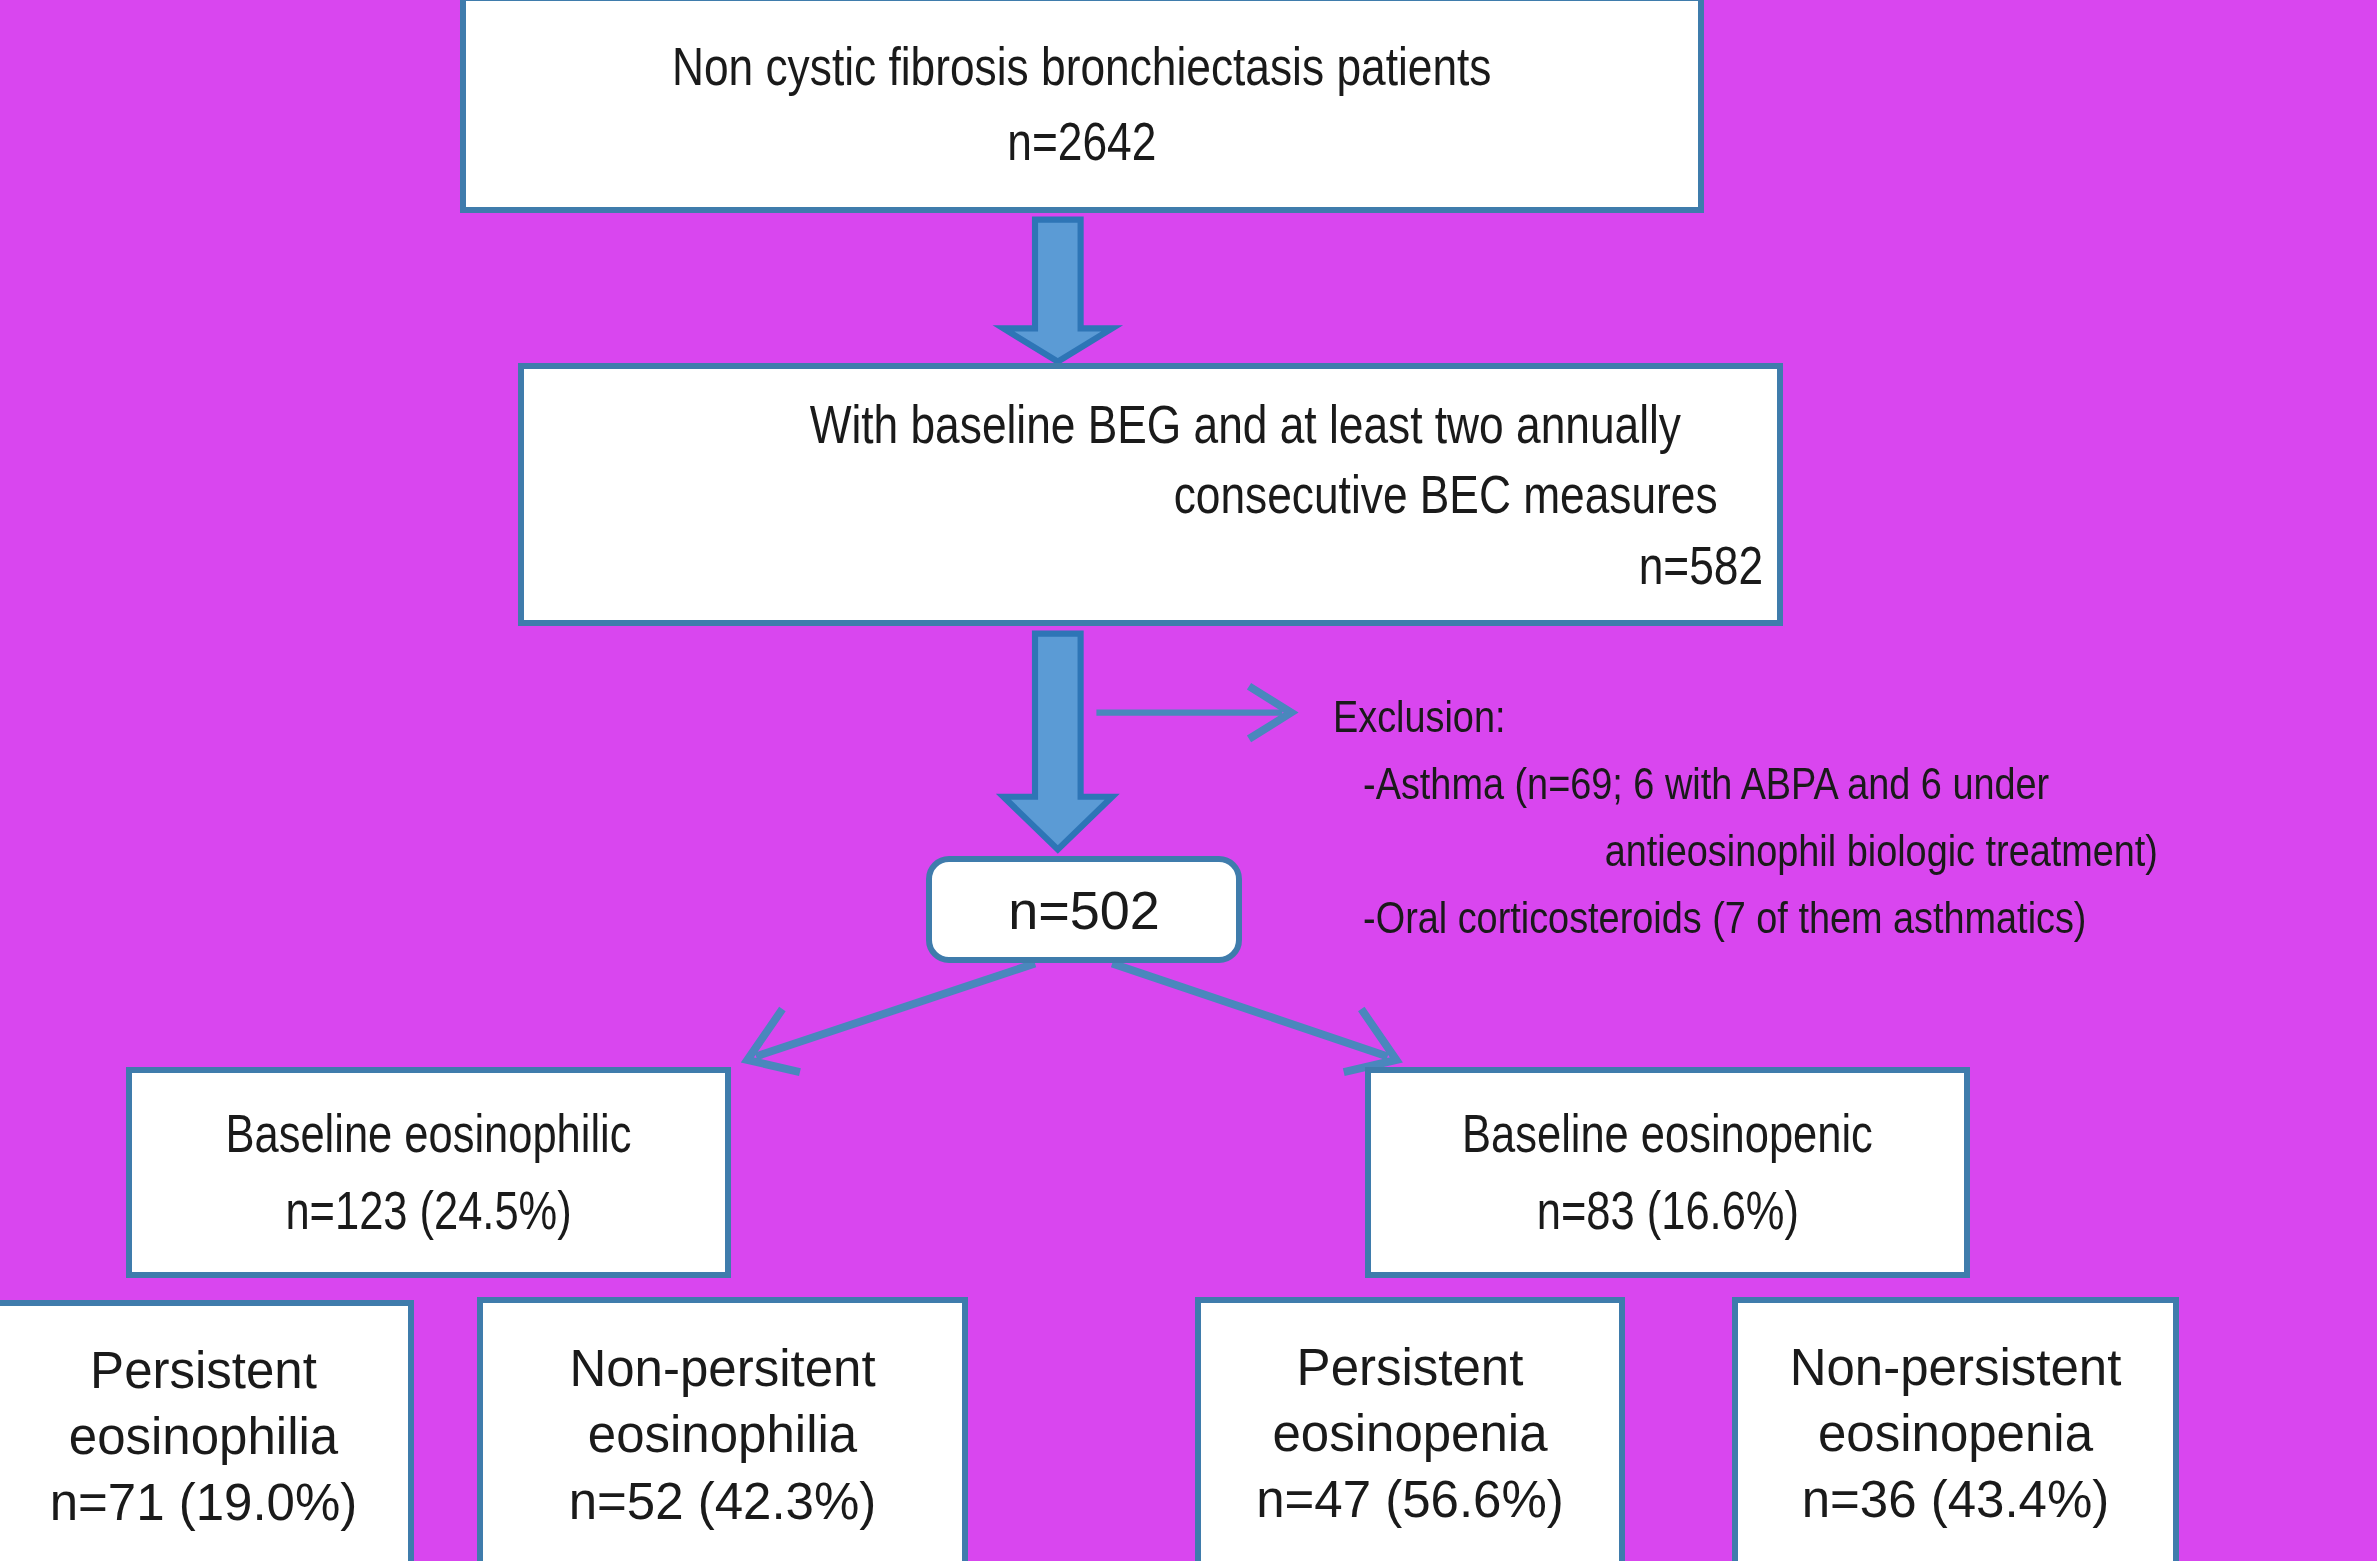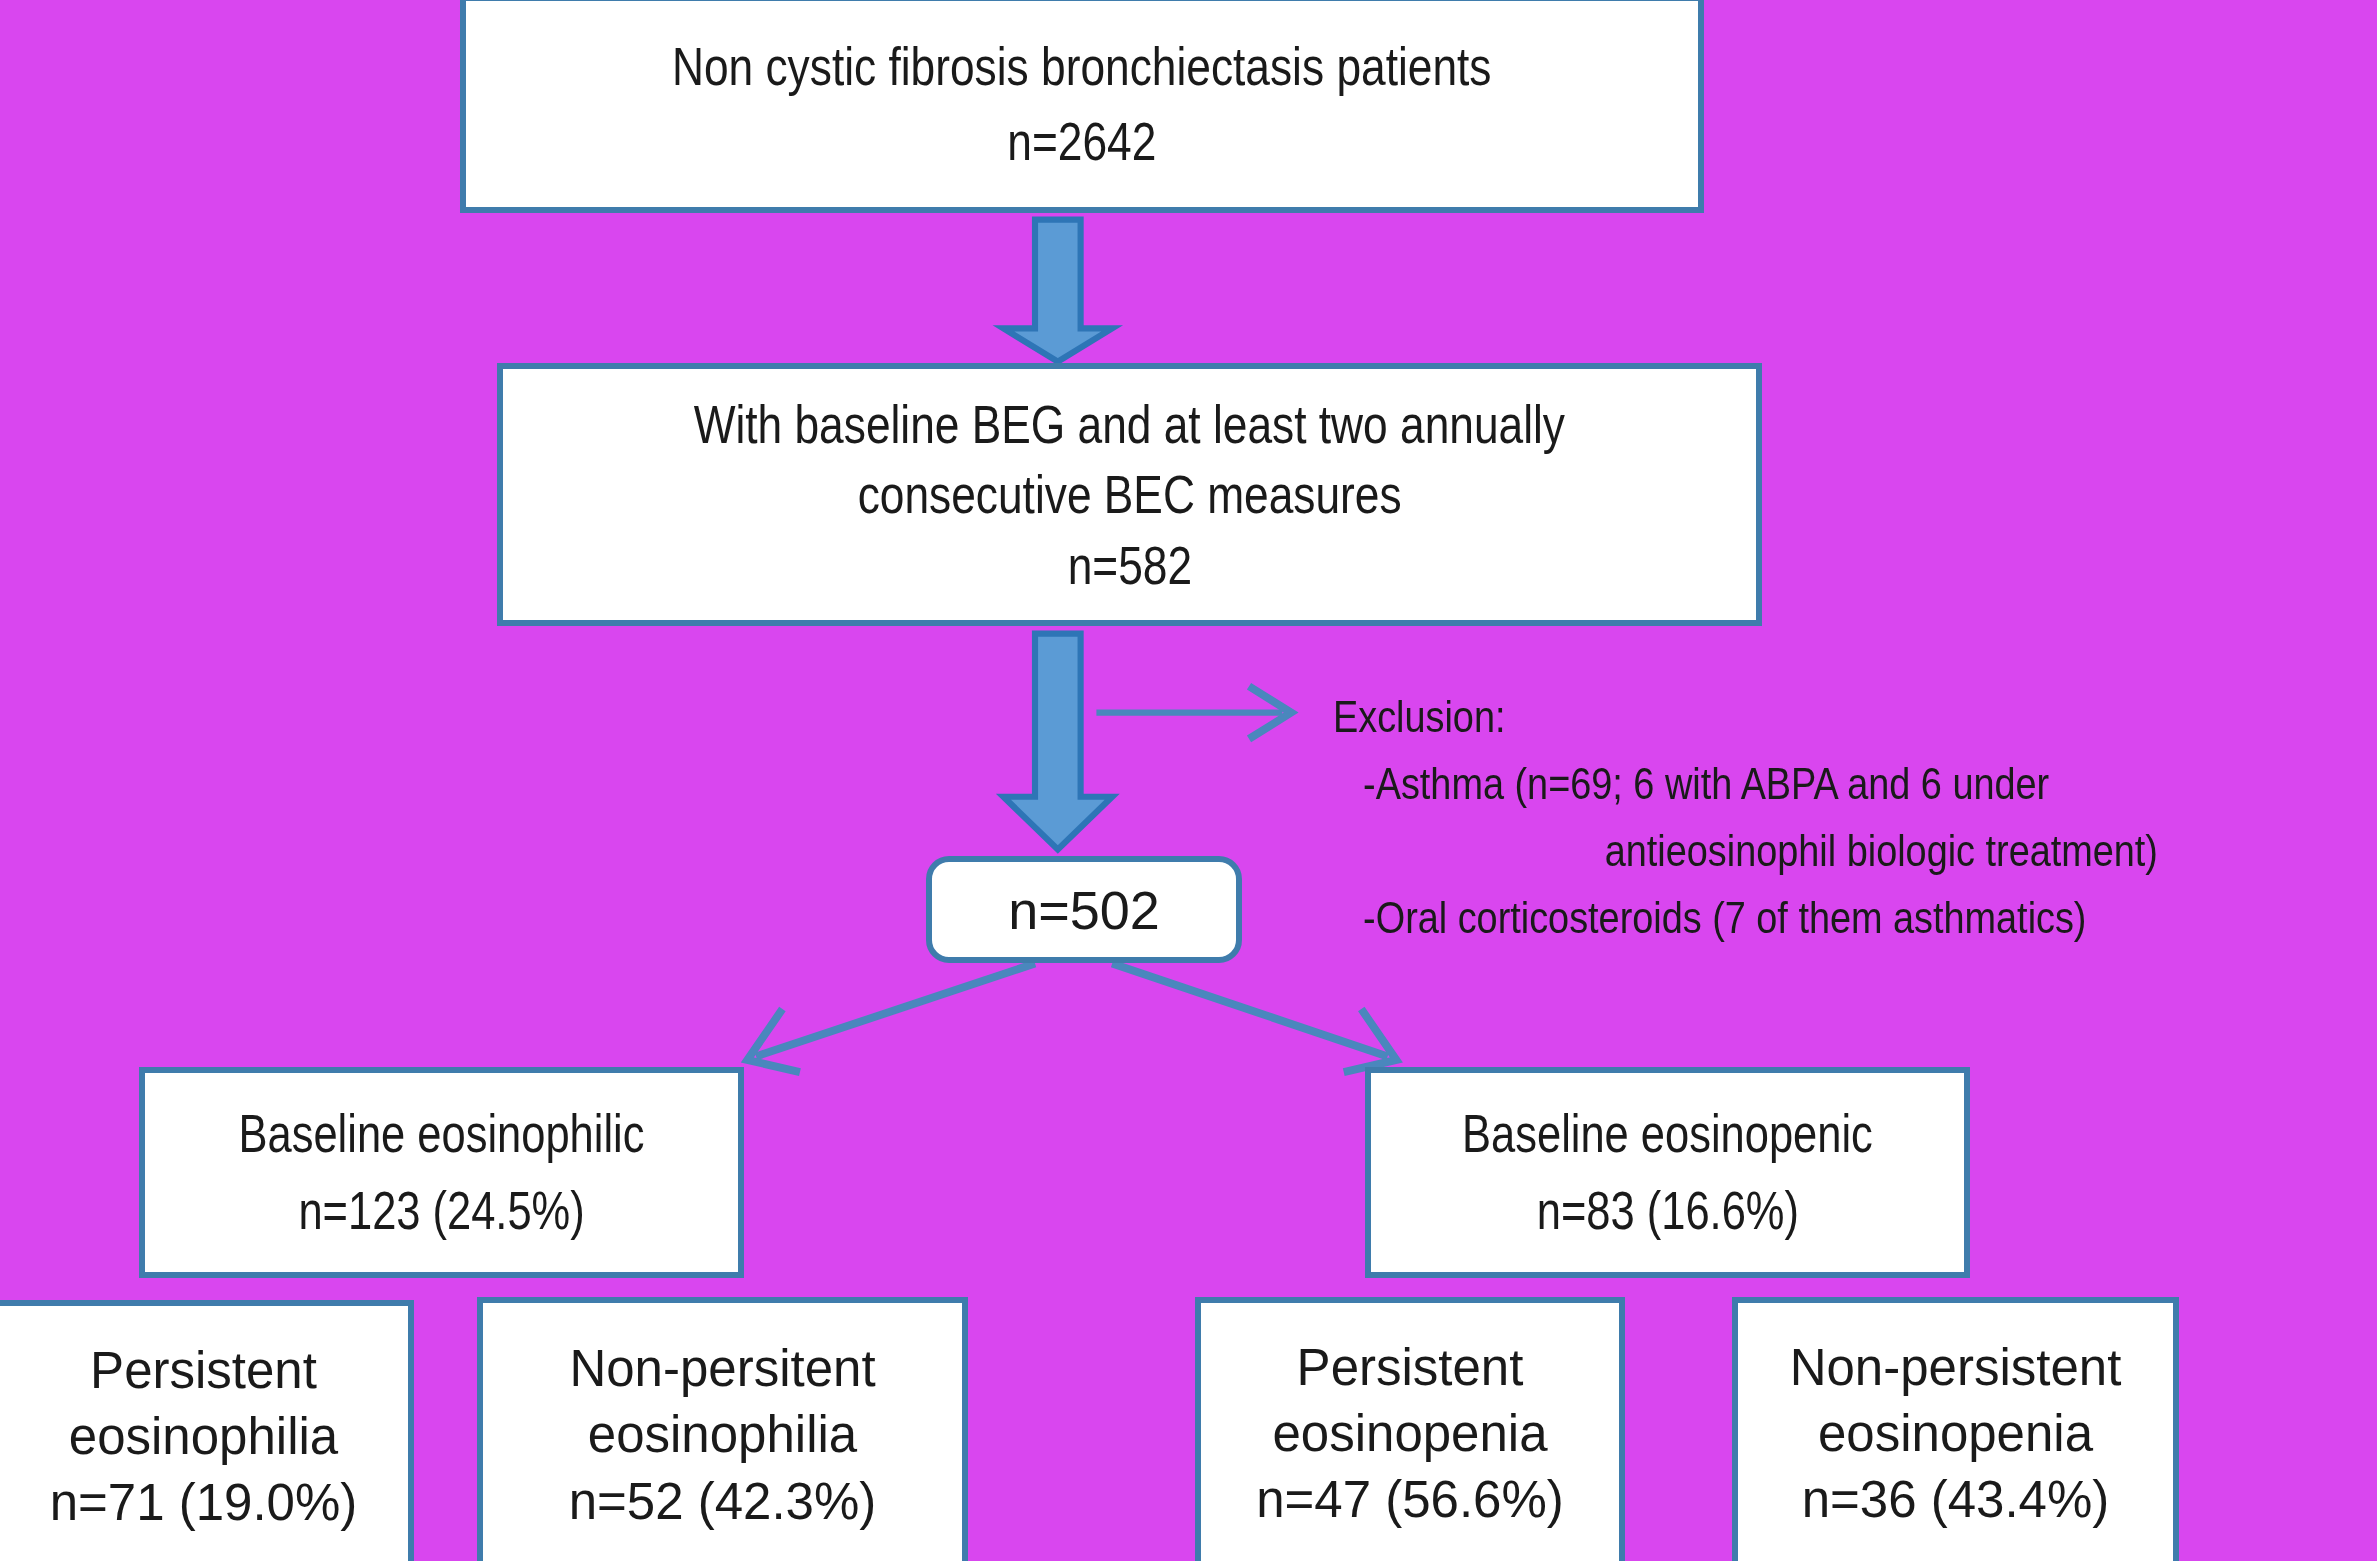--- a/index.html
+++ b/index.html
@@ -41,26 +41,26 @@
     transform: scaleX(0.82);
   }
   .wide .line {
     transform: none;
   }
 
   
   #node-top            { left: 460px;  top: -5.3px;   width: 1244px; height: 218px; font-size: 54px; }
   #node-top .line      { line-height: 1.38; }
 
-  #node-eligible       { left: 497px;  top: 363px;  width: 1265px; height: 263px; font-size: 54px; }
+  #node-eligible       { left: 518px;  top: 363px;  width: 1265px; height: 263px; font-size: 54px; align-items: flex-end; }
   #node-eligible .line { line-height: 1.30; }
 
   #node-n502           { left: 926px; top: 856px;  width: 316px; height: 107px; font-size: 54px; border-radius: 23px; }
 
-  #node-eos            { left: 139px;  top: 1067px; width: 605px; height: 211px; font-size: 53px; }
+  #node-eos            { left: 126px;  top: 1067px; width: 605px; height: 211px; font-size: 53px; }
   #node-eos .line      { line-height: 1.45; }
 
   #node-pen            { left: 1365px; top: 1067px; width: 605px; height: 211px; font-size: 53px; }
   #node-pen .line      { line-height: 1.45; }
 
   #node-pe             { left: -7px;   top: 1300px; width: 421px; height: 274px; font-size: 51px; }
   #node-npe            { left: 477px;  top: 1297px; width: 491px; height: 277px; font-size: 51px; }
   #node-pp             { left: 1195px; top: 1297px; width: 430px; height: 274px; font-size: 51px; }
   #node-npp            { left: 1732px; top: 1297px; width: 447px; height: 274px; font-size: 51px; }
   .leaf .line          { line-height: 1.30; }

